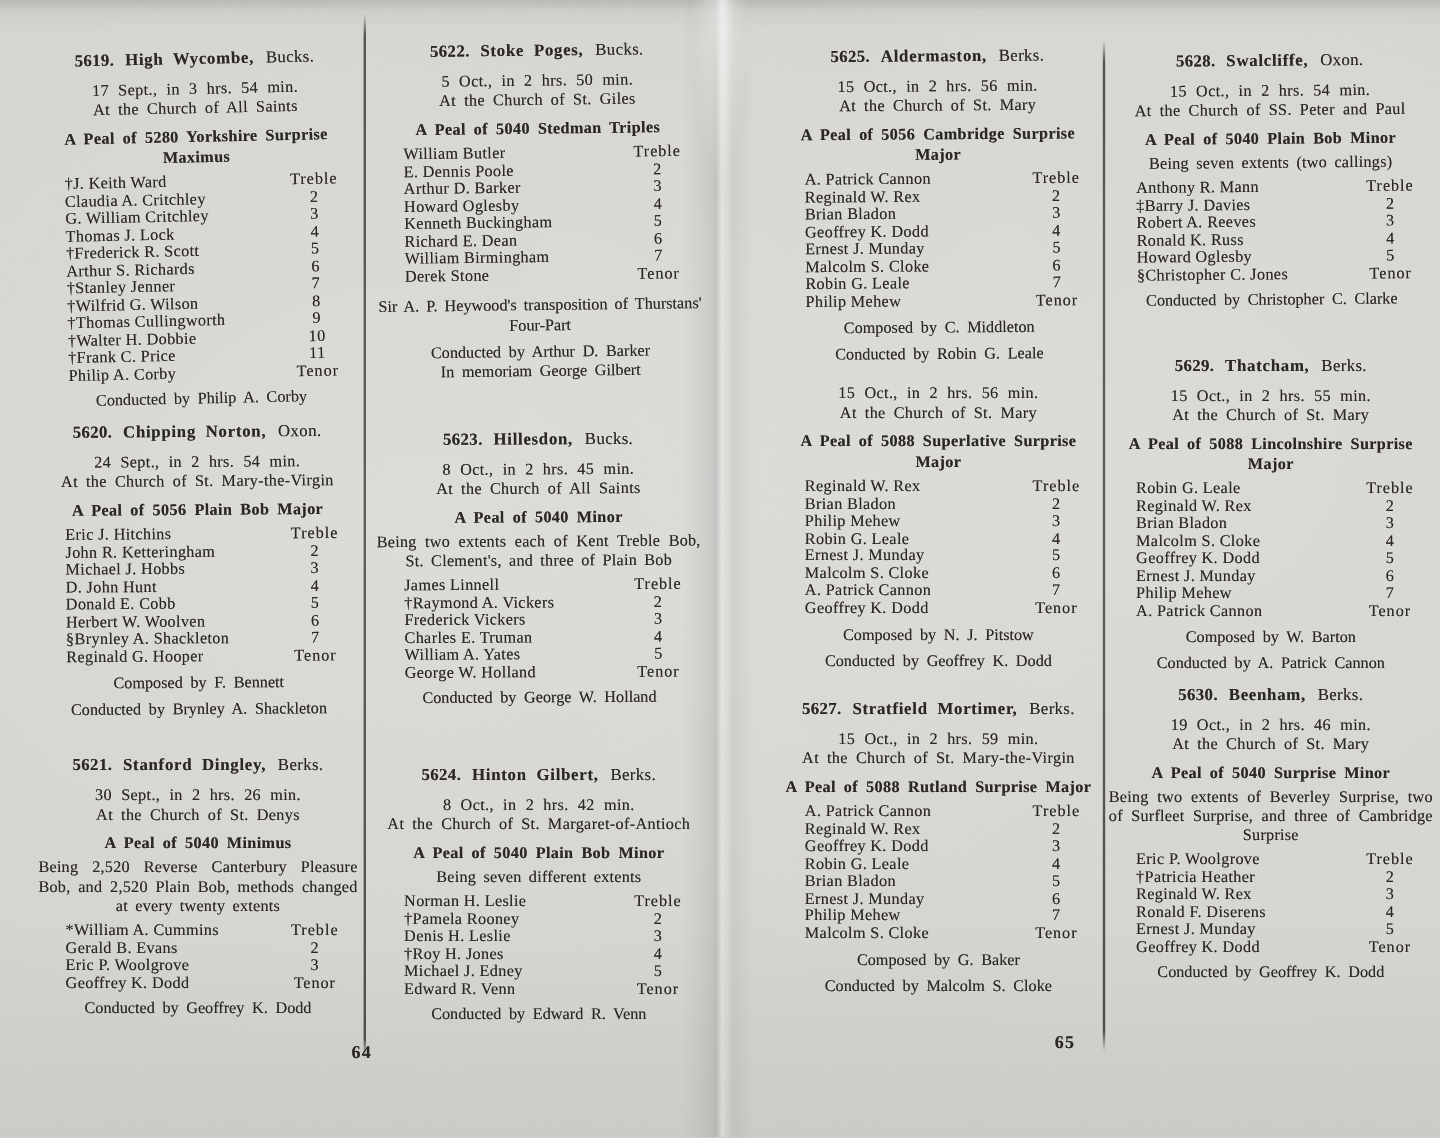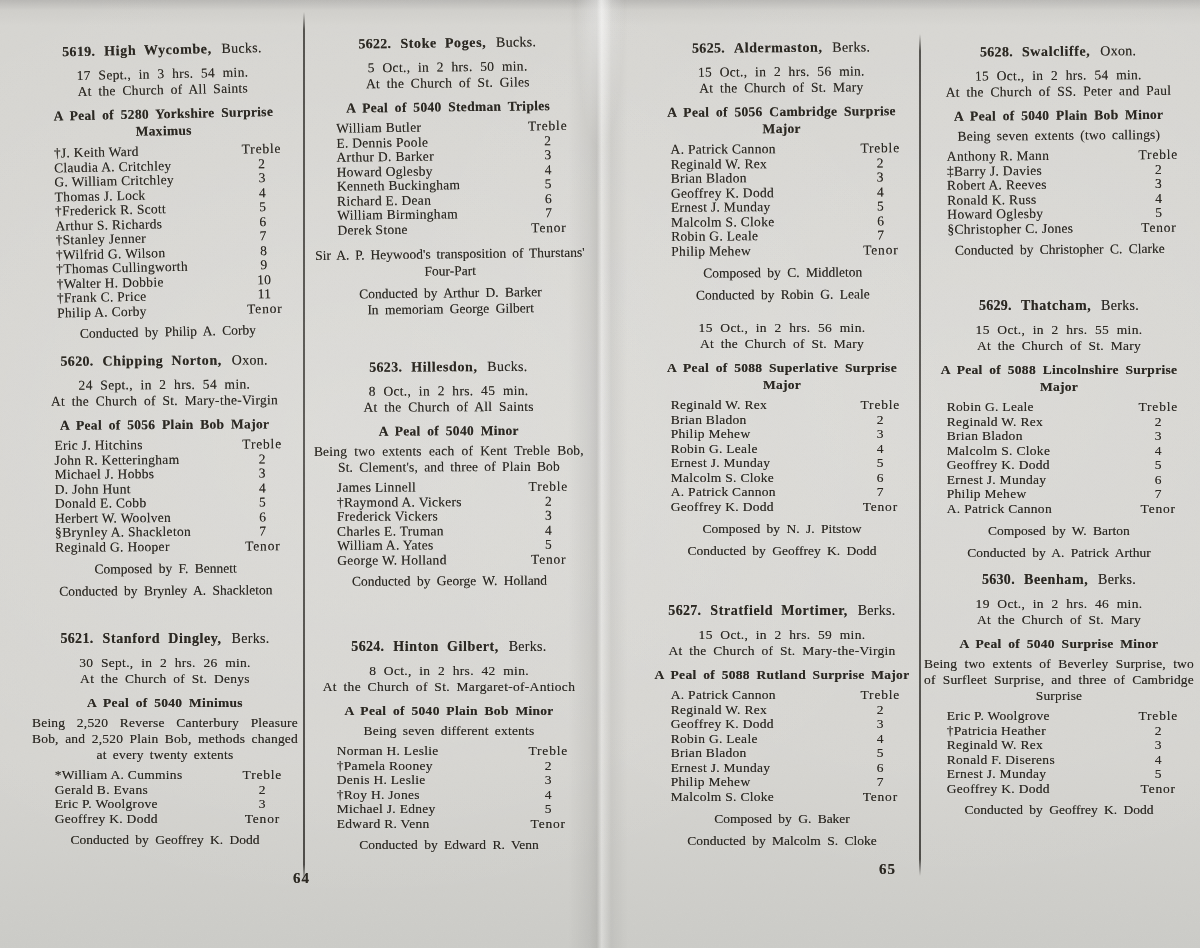--- a/index.html
+++ b/index.html
@@ -45,21 +45,21 @@
   #col4{left:924px;width:270px;}
 
   #col1 .entry:nth-of-type(1){margin-top:44px;transform:rotate(-1.2deg);}
   #col1 .entry:nth-of-type(2){margin-top:10px;transform:rotate(-0.4deg);}
   #col1 .entry:nth-of-type(3){margin-top:30px;}
   #col2 .entry:nth-of-type(1){margin-top:36px;transform:rotate(-0.7deg);}
   #col2 .entry:nth-of-type(2){margin-top:40px;transform:rotate(-0.3deg);}
   #col2 .entry:nth-of-type(3){margin-top:48px;}
   #col3 .entry:nth-of-type(1){margin-top:40px;transform:rotate(-0.4deg);}
   #col3 .entry:nth-of-type(2){margin-top:16px;}
-  #col3 .entry:nth-of-type(3){margin-top:43px;}
+  #col3 .entry:nth-of-type(3){margin-top:24px;}
   #col4 .entry:nth-of-type(1){margin-top:44px;transform:rotate(-0.5deg);}
   #col4 .entry:nth-of-type(2){margin-top:38px;}
   #col4 .entry:nth-of-type(3){margin-top:10px;}
 
   .entry{transform-origin:left center;
     text-shadow:0 0 0.5px rgba(40,37,31,0.55);
   }
   .entry-heading{
     text-align:center;font-size:14px;line-height:17px;margin-bottom:8px;
     letter-spacing:0.3px;word-spacing:4px;white-space:nowrap;
@@ -603,21 +603,21 @@
             <span class="rname">Philip Mehew</span>
             <span class="rbell">7</span>
           </div>
           <div class="ringer-row">
             <span class="rname">A. Patrick Cannon</span>
             <span class="rbell titlebell">Tenor</span>
           </div>
         </div>
 
     <div class="composed">Composed by W. Barton</div>
-    <div class="conducted">Conducted by A. Patrick Arthur</div>
+    <div class="conducted">Conducted by A. Patrick Cannon</div>
 
   </div>
 
   <div class="entry">
     <div class="entry-heading">
       <span class="num">5630.</span><span class="place">Beenham,</span>
       <span class="county">Berks.</span>
     </div>
     <div class="date-line">19 Oct., in 2 hrs. 46 min.</div>
     <div class="church-line">At the Church of St. Mary</div>

